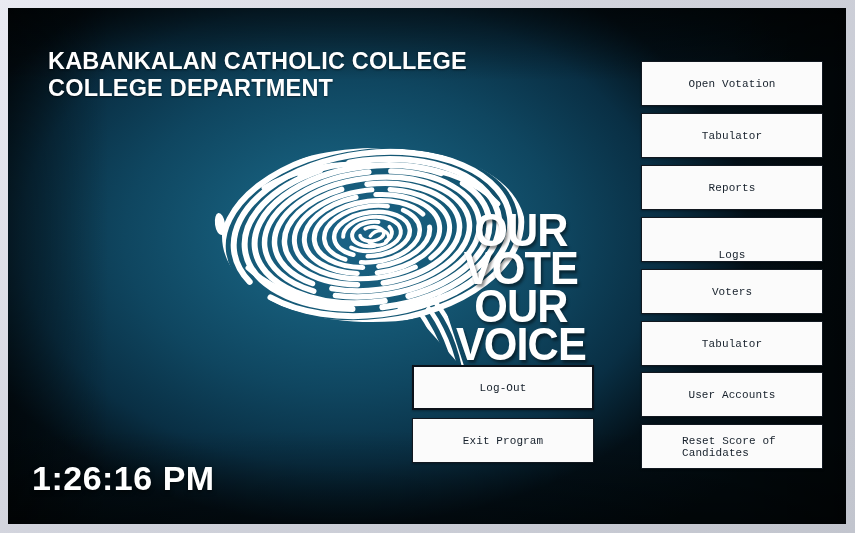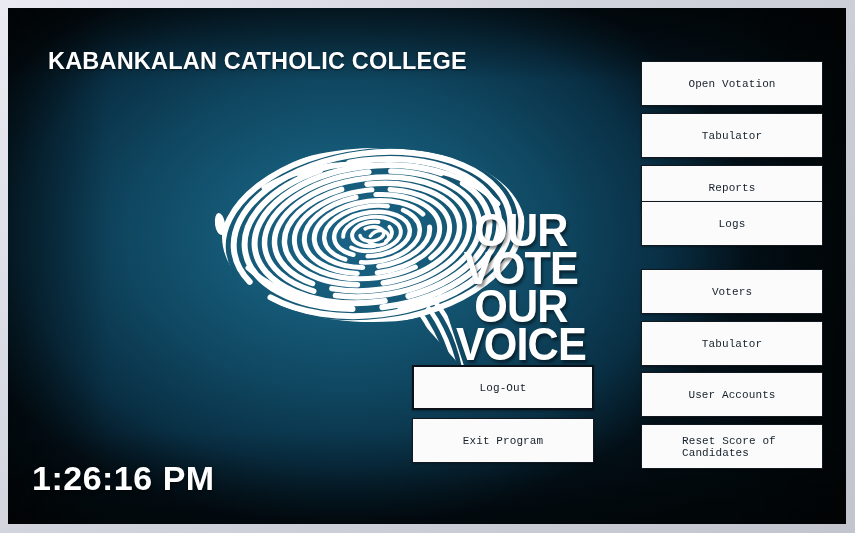--- a/index.html
+++ b/index.html
@@ -133,20 +133,21 @@
   }
 </style>
 </head>
 <body>
 
 <div id="app-window">
   <div id="canvas">
 
     <div id="header">
       <div class="title-l1">KABANKALAN CATHOLIC COLLEGE</div>
+      <div class="title-l2">COLLEGE DEPARTMENT</div>
     </div>
 
     <div id="logo-art">
       <svg viewBox="0 0 400 250" xmlns="http://www.w3.org/2000/svg" aria-hidden="true">
         <defs>
           <clipPath id="bubbleClip">
             <path d="M18 100 C18 52 78 14 168 12 C262 10 322 46 322 96
                      C322 130 298 158 260 174
                      L246 232 L214 182
                      C200 185 184 186 168 186
@@ -210,21 +211,21 @@
     <div id="buttons-layer">
         <div class="btn rcol" style="top: 53px;">
           <span>Open Votation</span>
         </div>
         <div class="btn rcol" style="top: 105px;">
           <span>Tabulator</span>
         </div>
         <div class="btn rcol" style="top: 157px;">
           <span>Reports</span>
         </div>
-        <div class="btn rcol" style="top: 193px;">
+        <div class="btn rcol" style="top: 209px; align-items: flex-end;">
           <span>Logs</span>
         </div>
         <div class="btn rcol" style="top: 261px;">
           <span>Voters</span>
         </div>
         <div class="btn rcol" style="top: 313px;">
           <span>Tabulator</span>
         </div>
         <div class="btn rcol" style="top: 364px;">
           <span>User Accounts</span>

